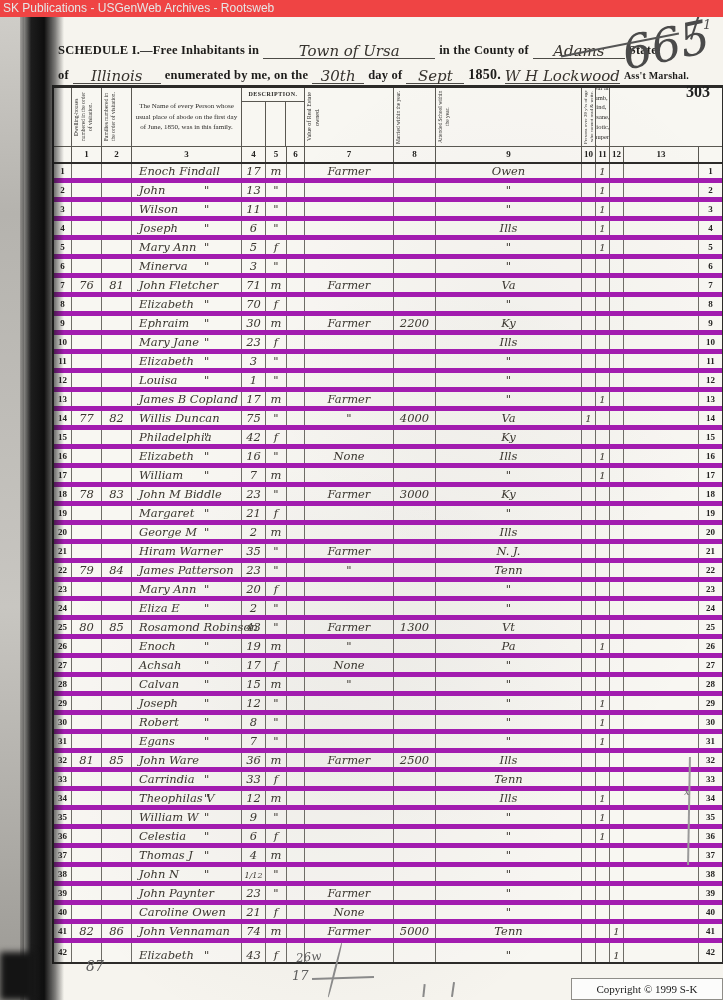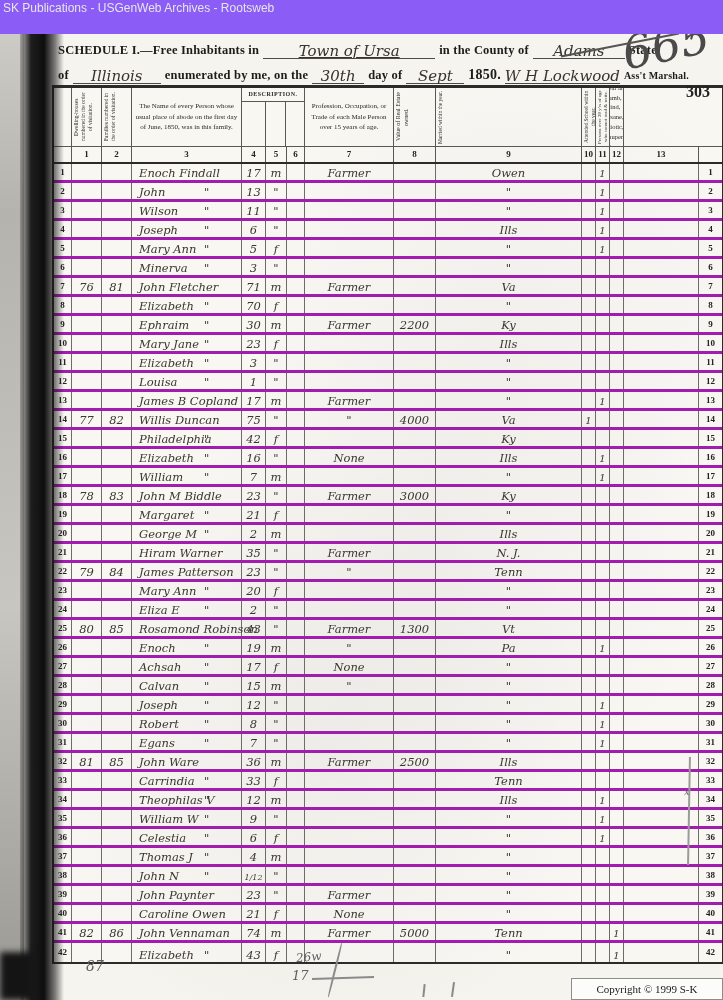--- a/index.html
+++ b/index.html
@@ -1,20 +1,20 @@
 <!DOCTYPE html>
 <html><head>
 <meta charset="utf-8">
 <style>
   html,body{margin:0;padding:0;width:723px;height:1000px;overflow:hidden;
     font-family:"Liberation Serif",serif;background:#e8e6e1;}
   #stage{position:relative;width:723px;height:1000px;background:#f4f2ec;}
 
   
-  .titlebar{position:absolute;left:0;top:0;width:723px;height:34px;background:#8b5cf6;
+  .titlebar{position:absolute;left:0;top:0;width:723px;height:17px;background:#ef4444;
     color:#e6e6e6;font-family:"Liberation Sans",sans-serif;font-size:12px;
     line-height:17px;padding-left:3px;box-sizing:border-box;z-index:40;}
 
   
   .paper{position:absolute;left:0;top:17px;width:723px;height:983px;
     background:
       radial-gradient(circle at 60% 55%, rgba(70,70,70,.06), rgba(0,0,0,0) 40%),
       radial-gradient(circle at 45% 75%, rgba(70,70,70,.07), rgba(0,0,0,0) 35%),
       radial-gradient(circle at 70% 30%, rgba(80,80,80,.05), rgba(0,0,0,0) 30%),
       #f6f4ee;}
@@ -57,21 +57,21 @@
   .desccols{flex:1;display:flex;}
   .desccols>div{border-right:1px solid #5a5852;box-sizing:border-box;overflow:hidden;}
   .desccols>div:last-child{border-right:none;}
   .numrow{display:grid;grid-template-columns:var(--cols);height:15px;
     border-top:1px solid #5a5852;border-bottom:2px solid #2c2b29;}
   .numrow>div{border-right:1px solid #5a5852;box-sizing:border-box;text-align:center;
     font-weight:bold;font-size:9px;line-height:14px;color:#242321;}
   .numrow>div:last-child{border-right:none;}
 
   .trow{display:grid;grid-template-columns:var(--cols);height:19px;box-sizing:border-box;
-    border-bottom:3px solid #a21caf;}
+    border-bottom:5px solid #a21caf;}
   .trow:last-child{border-bottom:none;}
   .trow>div{border-right:1px solid #6e6c66;box-sizing:border-box;overflow:visible;
     display:flex;align-items:flex-end;padding-bottom:1px;}
   .trow>div:last-child{border-right:none;}
   .printed{font-weight:bold;font-size:9px;color:#242321;font-family:"Liberation Serif",serif;}
   .c-ln,.c-rn{justify-content:center;align-items:center !important;}
   .c-dw,.c-fam,.c-age,.c-sex,.c-col,.c-mark{justify-content:center;}
   .c-val{justify-content:center;}
   .c-birth{justify-content:center;}
   .c-occ{justify-content:center;}
@@ -93,21 +93,21 @@
     <span>SK Publications - USGenWeb Archives - Rootsweb</span>
   </div>
 
   <div class="paper"></div>
   <div class="edge-strip"></div>
   <div class="gutter"></div>
   <div class="gutter-blob"></div>
 
   <div class="sched" style="top:40px;">
     <span class="pr">SCHEDULE I.—Free Inhabitants in</span>
-    <span class="fill hw" style="min-width:172px;text-decoration:underline;">Town of Ursa</span>
+    <span class="fill hw" style="min-width:172px;">Town of Ursa</span>
     <span class="pr">in the County of</span>
     <span class="fill hw" style="min-width:92px;">Adams</span>
     <span class="pr">State</span>
   </div>
 
   <div class="sched" style="top:65px;">
     <span class="pr">of</span>
     <span class="fill hw" style="min-width:88px;">Illinois</span>
     <span class="pr">enumerated by me, on the</span>
     <span class="fill hw" style="min-width:52px;">30th</span>
@@ -151,21 +151,20 @@
               <div class="vert" style="font-size:6px;">Age.</div>
             </div>
           <div style="width:21px;">
               <div class="vert" style="font-size:6px;">Sex.</div>
             </div>
           <div style="width:18px;">
               <div class="vert" style="font-size:5px;">Color, White, black, or mulatto.</div>
             </div>
         </div>
       </div>
-      <div class="hcenter" style="font-size:7px;">Profession, Occupation, or Trade of each Male Person over 15 years of age.</div>
       <div>
           <div class="vert" style="font-size:6px;">Value of Real Estate owned.</div>
         </div>
       <div>
           <div class="vert">Married within the year.</div>
         </div>
       <div>
           <div class="vert">Attended School within the year.</div>
         </div>
       <div>

